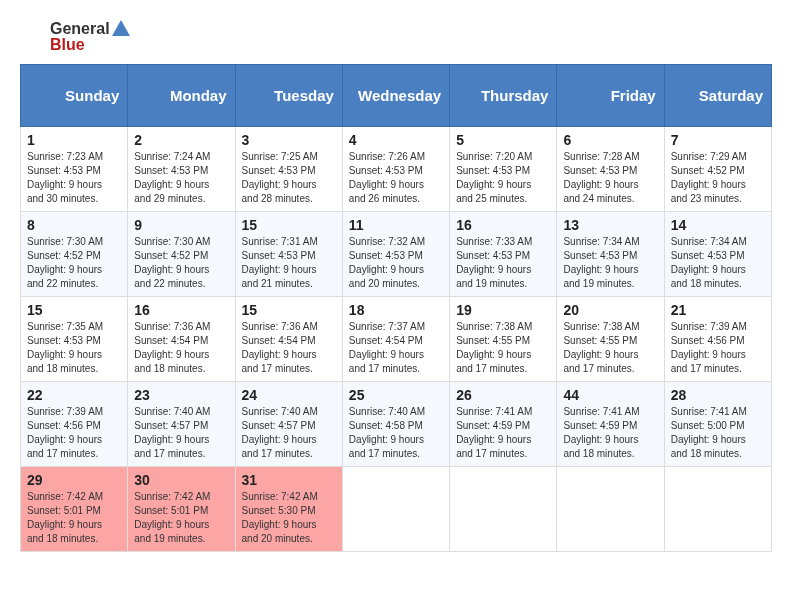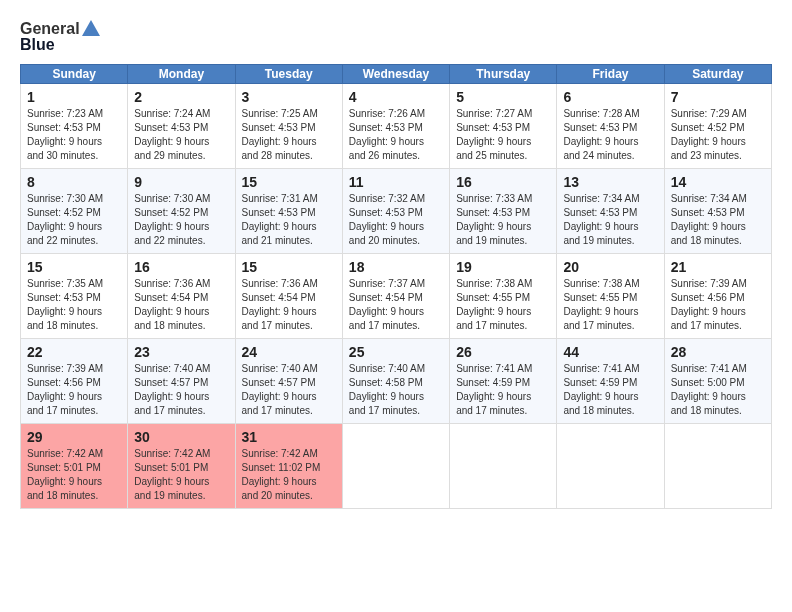--- a/index.html
+++ b/index.html
@@ -13,20 +13,21 @@
     .header {
       display: flex;
       justify-content: space-between;
       align-items: flex-start;
       margin-bottom: 10px;
     }
     .logo {
       display: flex;
       align-items: flex-start;
       gap: 4px;
+      margin-left: 30px;
     }
     .title-section {
       text-align: right;
     }
     .main-title {
       font-size: 36px;
       font-weight: bold;
       color: #333;
     }
     .subtitle {
@@ -34,23 +35,23 @@
       color: #555;
     }
     .calendar {
       width: 100%;
       border-collapse: collapse;
       font-size: 11px;
     }
     .calendar th {
       background-color: #4a7fc1;
       color: #fff;
-      text-align: center;
-      padding: 2px 8px;
-      font-size: 12px;
+      text-align: right;
+      padding: 22px 8px;
+      font-size: 15px;
       font-weight: bold;
       border: 1px solid #3a6aa8;
     }
     .calendar td {
       vertical-align: top;
       padding: 5px 6px;
       border: 1px solid #ddd;
       background-color: #fff;
       width: calc(100% / 7);
       min-height: 80px;
@@ -82,21 +83,21 @@
 
 <div class="header">
   <div class="logo">
     <div style="display:flex; flex-direction:column; align-items:flex-start; line-height:1.1;">
       <div style="display:flex; align-items:center; gap:0;">
         <span style="font-size:16px; font-weight:bold; color:#333;">General</span>
         <svg width="18" height="16" viewBox="0 0 18 16" style="margin-left:2px; margin-bottom:2px;">
           <polygon points="0,16 9,0 18,16" fill="#4a7fc1"></polygon>
         </svg>
       </div>
-      <span style="font-size:16px; font-weight:bold; color:#0f172a; margin-top:-2px;">Blue</span>
+      <span style="font-size:16px; font-weight:bold; color:#b91c1c; margin-top:-2px;">Blue</span>
     </div>
   </div>
   <div class="title-section">
     <div class="main-title"></div>
     <div class="subtitle"></div>
   </div>
 </div>
 
 <table class="calendar">
   <thead>
@@ -140,21 +141,21 @@
           <span class="day-number">4</span>
           <div class="day-info">
             <span>Sunrise: 7:26 AM</span><br>
             <span>Sunset: 4:53 PM</span><br>
             <span>Daylight: 9 hours and 26 minutes.</span>
           </div>
         </td>
         <td>
           <span class="day-number">5</span>
           <div class="day-info">
-            <span>Sunrise: 7:27 AM</span><br>
+            <span>Sunrise: 7:20 AM</span><br>
             <span>Sunset: 4:53 PM</span><br>
             <span>Daylight: 9 hours and 25 minutes.</span>
           </div>
         </td>
         <td>
           <span class="day-number">6</span>
           <div class="day-info">
             <span>Sunrise: 7:28 AM</span><br>
             <span>Sunset: 4:53 PM</span><br>
             <span>Daylight: 9 hours and 24 minutes.</span>
@@ -357,21 +358,21 @@
           <div class="day-info">
             <span>Sunrise: 7:42 AM</span><br>
             <span>Sunset: 5:01 PM</span><br>
             <span>Daylight: 9 hours and 19 minutes.</span>
           </div>
         </td>
         <td>
           <span class="day-number">31</span>
           <div class="day-info">
             <span>Sunrise: 7:42 AM</span><br>
-            <span>Sunset: 11:02 PM</span><br>
+            <span>Sunset: 5:30 PM</span><br>
             <span>Daylight: 9 hours and 20 minutes.</span>
           </div>
         </td>
         <td class="empty-cell"></td>
         <td class="empty-cell"></td>
         <td class="empty-cell"></td>
         <td class="empty-cell"></td>
       </tr>
     </tbody>
 </table>

